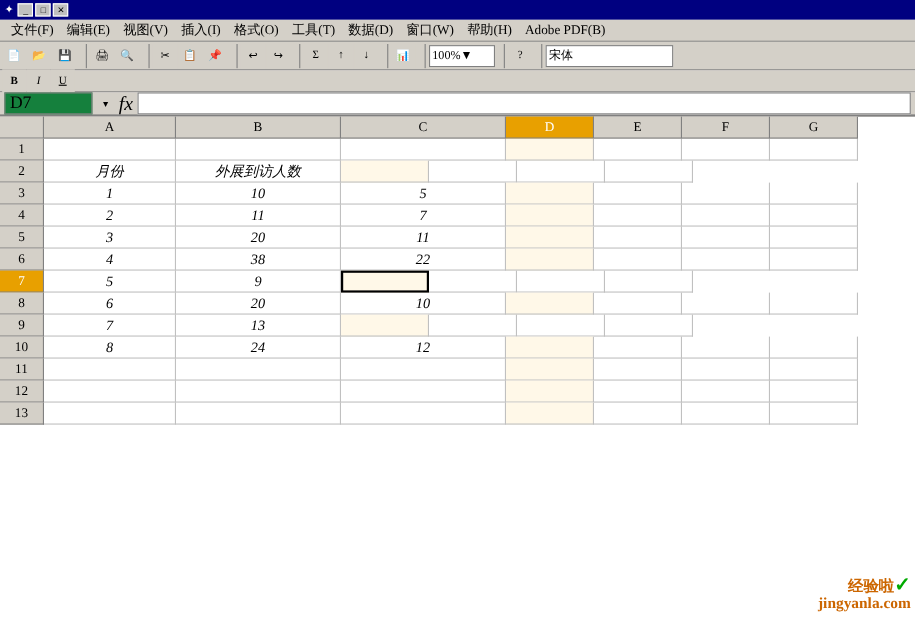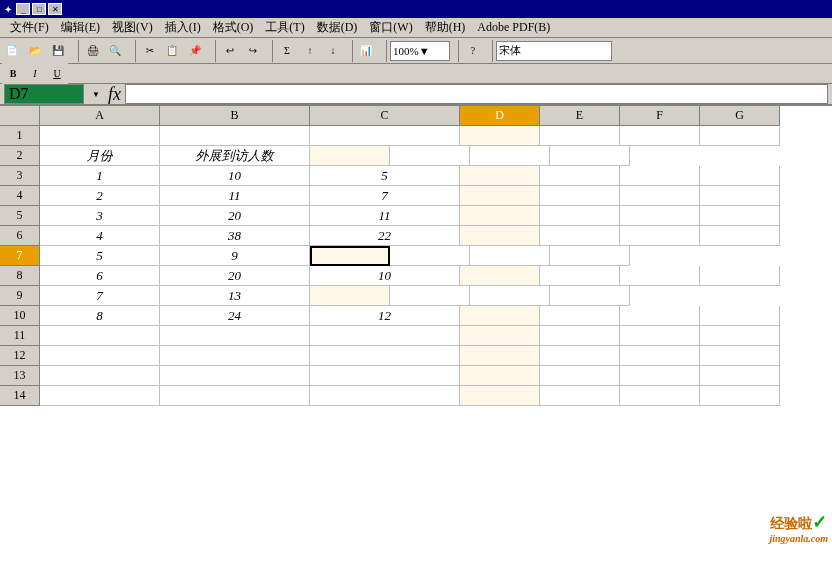--- a/index.html
+++ b/index.html
@@ -189,33 +189,32 @@
       background: #fff8e8;
     }
     .cell.active {
       border: 2px solid #000 !important;
       z-index: 10;
     }
 
     
     .watermark {
       position: absolute;
-      bottom: 18px;
+      bottom: 4px;
       right: 4px;
-      text-align: center;
+      text-align: right;
       font-size: 14px;
       color: #cc6600;
       font-weight: bold;
       pointer-events: none;
       margin-top: 28px;
     }
     .watermark-sub {
-      font-size: 10px;
+      font-size: 14px;
       color: #cc6600;
-      font-style: italic;
     }
 
     
     .w-a { width: 120px; min-width: 120px; }
     .w-b { width: 150px; min-width: 150px; }
     .w-c { width: 150px; min-width: 150px; }
     .w-d { width: 80px; min-width: 80px; }
     .w-e { width: 80px; min-width: 80px; }
     .w-f { width: 80px; min-width: 80px; }
     .w-g { width: 80px; min-width: 80px; }
@@ -429,29 +428,19 @@
       <div class="grid-row">
         <div class="row-num">13</div>
         <div class="cell w-a center"></div>
         <div class="cell w-b center"></div>
         <div class="cell w-c center"></div>
         <div class="cell w-d selected-col"></div>
         <div class="cell w-e"></div>
         <div class="cell w-f"></div>
         <div class="cell w-g"></div>
       </div>
-      <div class="grid-row">
-        <div class="row-num">14</div>
-        <div class="cell w-a center"></div>
-        <div class="cell w-b center"></div>
-        <div class="cell w-c center"></div>
-        <div class="cell w-d selected-col"></div>
-        <div class="cell w-e"></div>
-        <div class="cell w-f"></div>
-        <div class="cell w-g"></div>
-      </div>
     </div>
 
   <div class="watermark">
     <div>经验啦<span style="color:#00aa00;font-size:18px;">✓</span></div>
     <div class="watermark-sub">jingyanla.com</div>
   </div>
 </div>
 
 </body></html>

